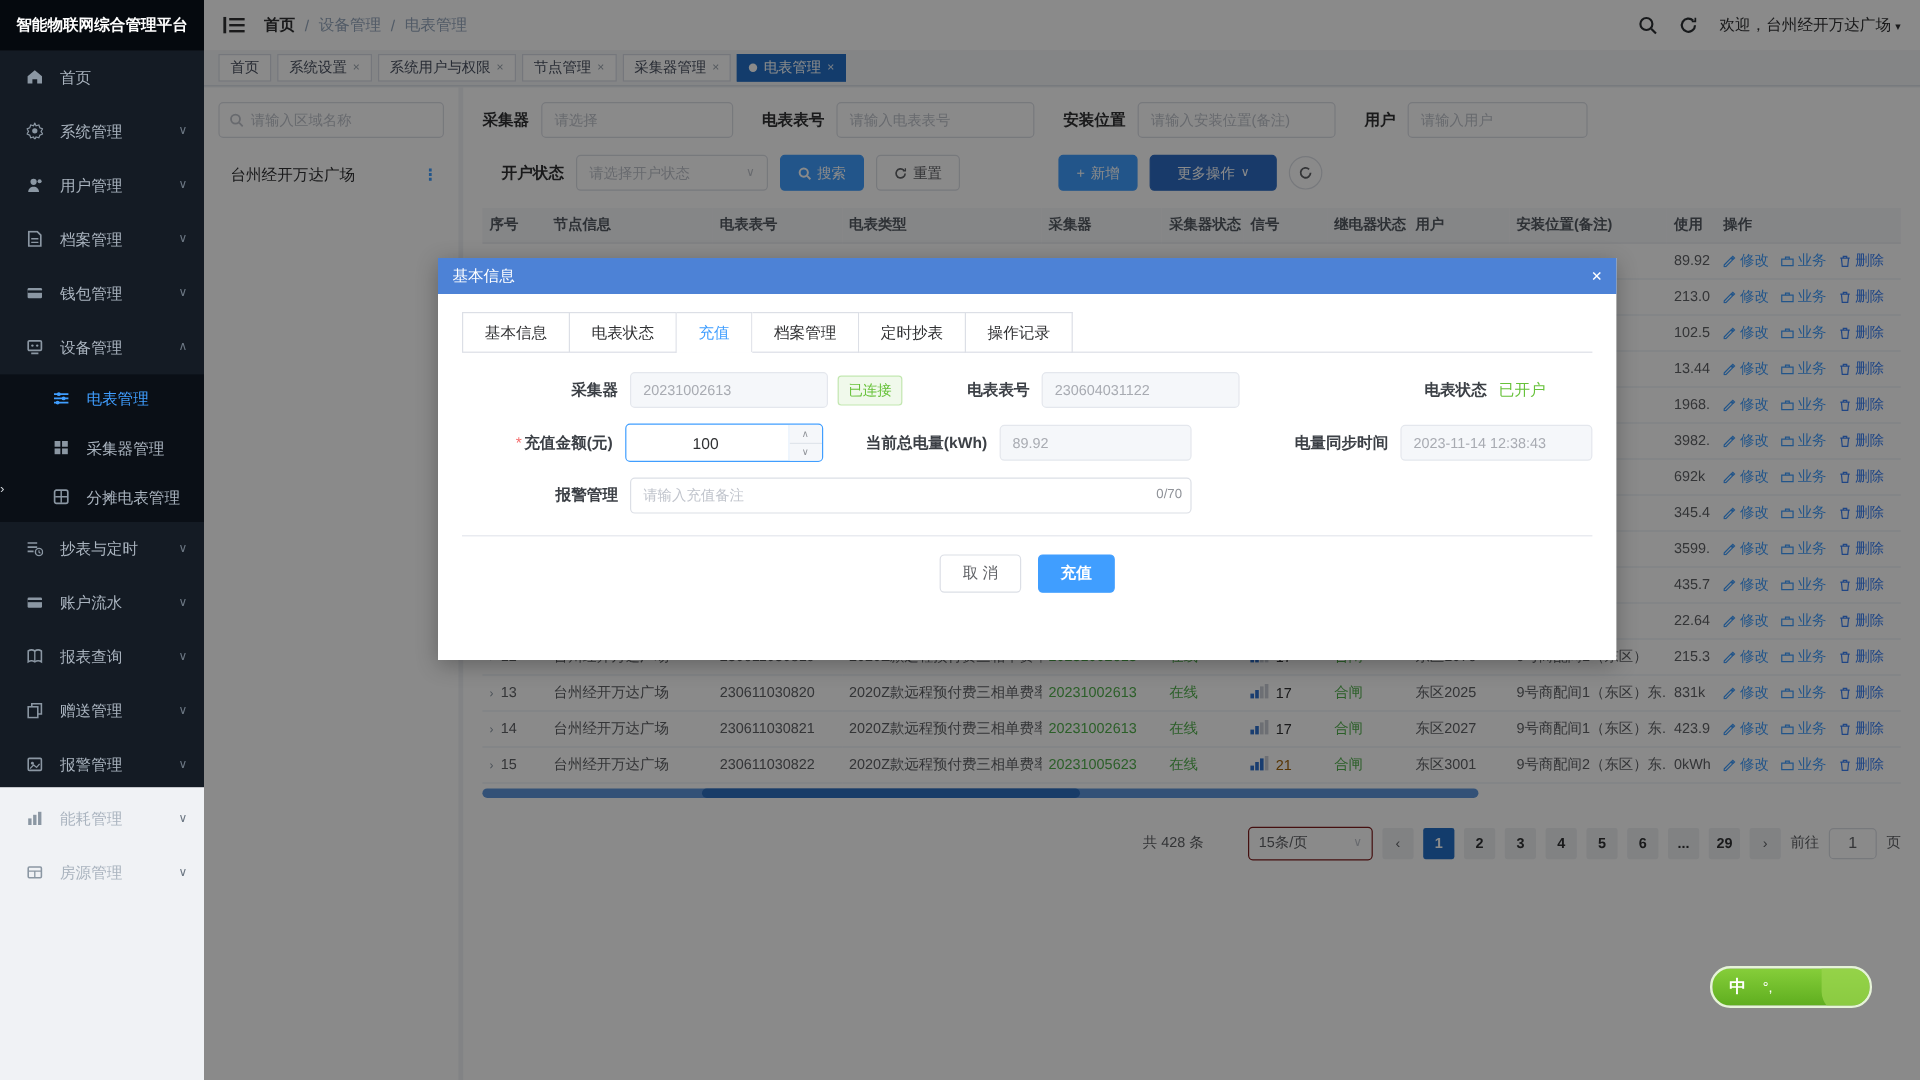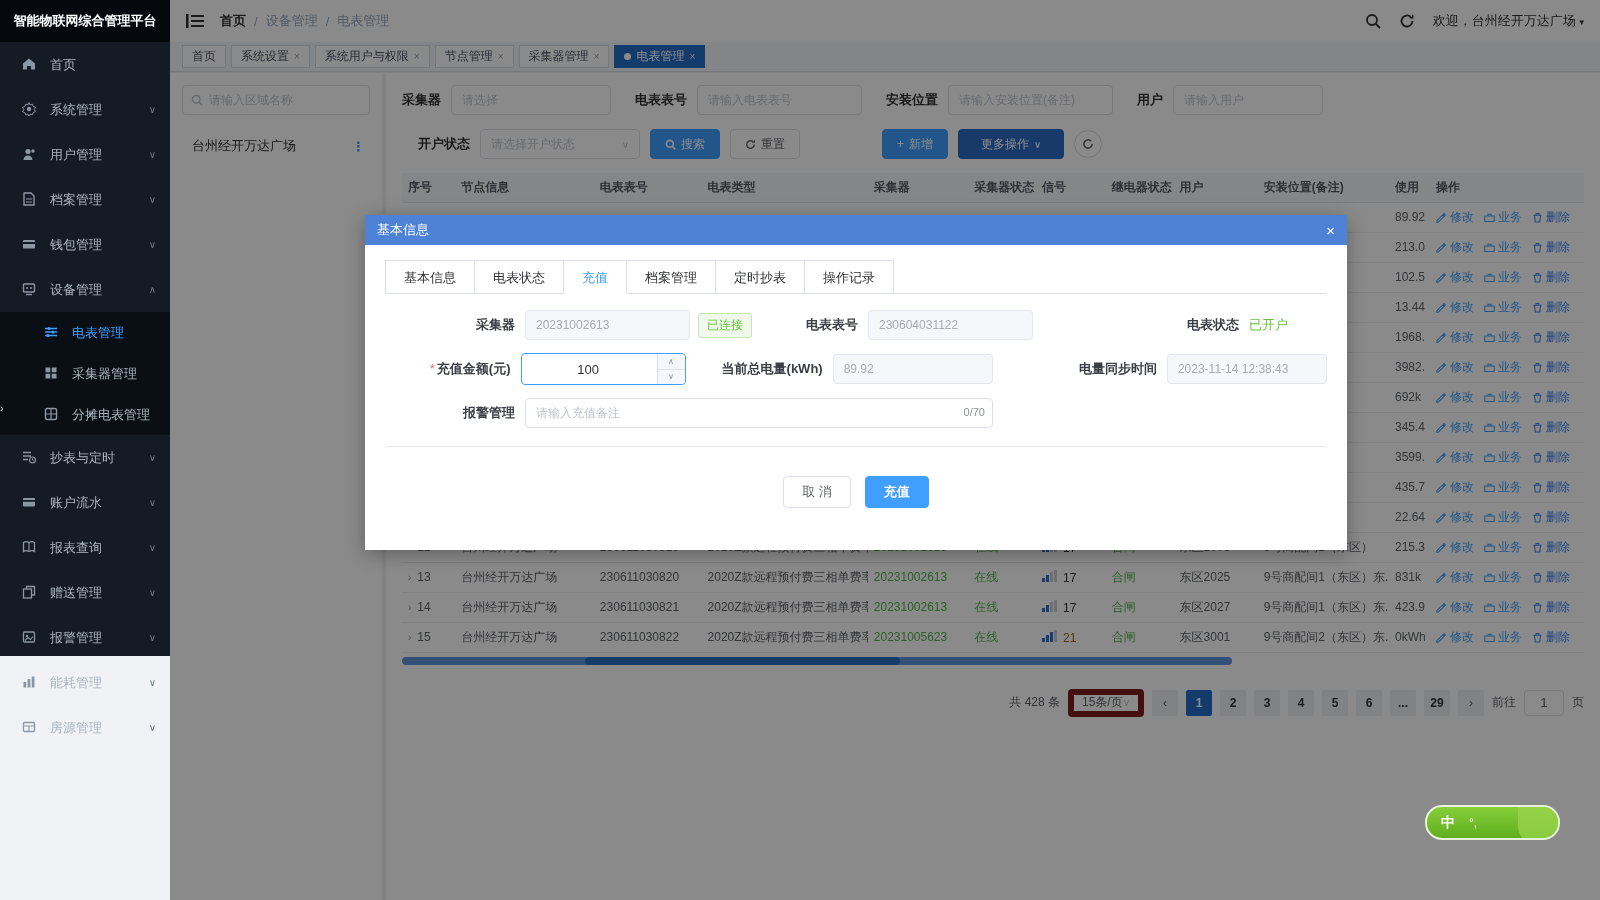--- a/index.html
+++ b/index.html
@@ -79,22 +79,22 @@
   .sig { display:inline-flex; align-items:flex-end; gap:1px; margin-right:6px; height:12px; }
   .sig i { width:3px; background:#c9ced6; display:inline-block; }
   .sig i.on { background:#2f72d0; }
   .op-link { color:#409eff; cursor:pointer; display:inline-flex; align-items:center; gap:3px; margin-right:10px; }
   .op-link.red { color:#3b82f6; }
   .hscroll { height:8px; background:#5e97dd; border-radius:4px; margin:4px 0 0 0; position:relative; width:830px; }
   .hscroll .thumb { position:absolute; left:22%; width:38%; top:0; height:8px; background:#2d6fc0; border-radius:4px; }
 
   .pager { display:flex; align-items:center; justify-content:flex-end; gap:8px; margin-top:24px;
            color:#606266; font-size:12px; }
-  .psize { width:76px; height:28px; border:6px solid #7f1d1d; border-radius:4px; display:flex;
-           align-items:center; justify-content:space-between; padding:0 8px; color:#606266; }
+  .psize { width:104px; height:28px; border:1px solid #7f1d1d; border-radius:4px; display:flex;
+           align-items:center; justify-content:space-between; padding:0 8px; color:#606266;margin-left:29px; }
   .psize .caret { color:#c0c4cc; font-size:10px; }
   .pbtn { min-width:26px; height:26px; line-height:26px; text-align:center; background:#eef0f3;
           border-radius:2px; color:#303133; font-weight:bold; cursor:pointer; padding:0 4px; }
   .pbtn.active { background:#2470c8; color:#fff; }
   .pbtn.arrow { background:#eef0f3; color:#606266; font-weight:normal; }
   .goto-input { width:40px; height:26px; border:1px solid #dcdfe6; border-radius:4px; text-align:center;
                 color:#606266; outline:none; }
 
   
   .mask { position:absolute; left:170px; top:0; right:0; bottom:0; background:rgba(0,0,0,0.46); z-index:80; }
@@ -126,21 +126,21 @@
   .spinner { position:absolute; right:1px; top:1px; width:28px; height:30px; border-left:1px solid #cfe3f8;
              display:flex; flex-direction:column; border-radius:0 4px 4px 0; overflow:hidden; }
   .spinner span { flex:1; background:#f5f7fa; color:#909399; font-size:8px; display:flex;
                   align-items:center; justify-content:center; cursor:pointer; }
   .spinner span:first-child { border-bottom:1px solid #e0e5eb; }
   .remark-wrap { position:relative; width:468px; }
   .remark-input { width:100%; height:30px; border:1px solid #dcdfe6; border-radius:4px; padding:0 46px 0 10px;
                   font-size:12px; color:#606266; outline:none; }
   .remark-input::placeholder { color:#c0c4cc; }
   .counter { position:absolute; right:8px; top:8px; color:#909399; font-size:11px; }
-  .modal-ft { border-top:1px solid #e4e7ed; margin-top:18px; height:62px; display:flex; align-items:flex-end;
+  .modal-ft { border-top:1px solid #e4e7ed; margin-top:18px; height:62px; display:flex; align-items:center;
               justify-content:center; gap:14px; }
   .mbtn { height:32px; padding:0 18px; border-radius:4px; font-size:13px; cursor:pointer;
           border:1px solid #dcdfe6; background:#fff; color:#606266; }
   .mbtn.primary { background:#409eff; border-color:#409eff; color:#fff; font-weight:bold; }
 
   
   .ime { position:absolute; right:40px; bottom:60px; width:135px; height:35px; z-index:120;
          border-radius:17px; border:2px solid #e6f3d8; color:#fff;
          background:linear-gradient(180deg,#86ce3a 0%,#5fae1f 100%);
          display:flex; align-items:center; padding:0 14px; gap:14px; overflow:hidden; }

